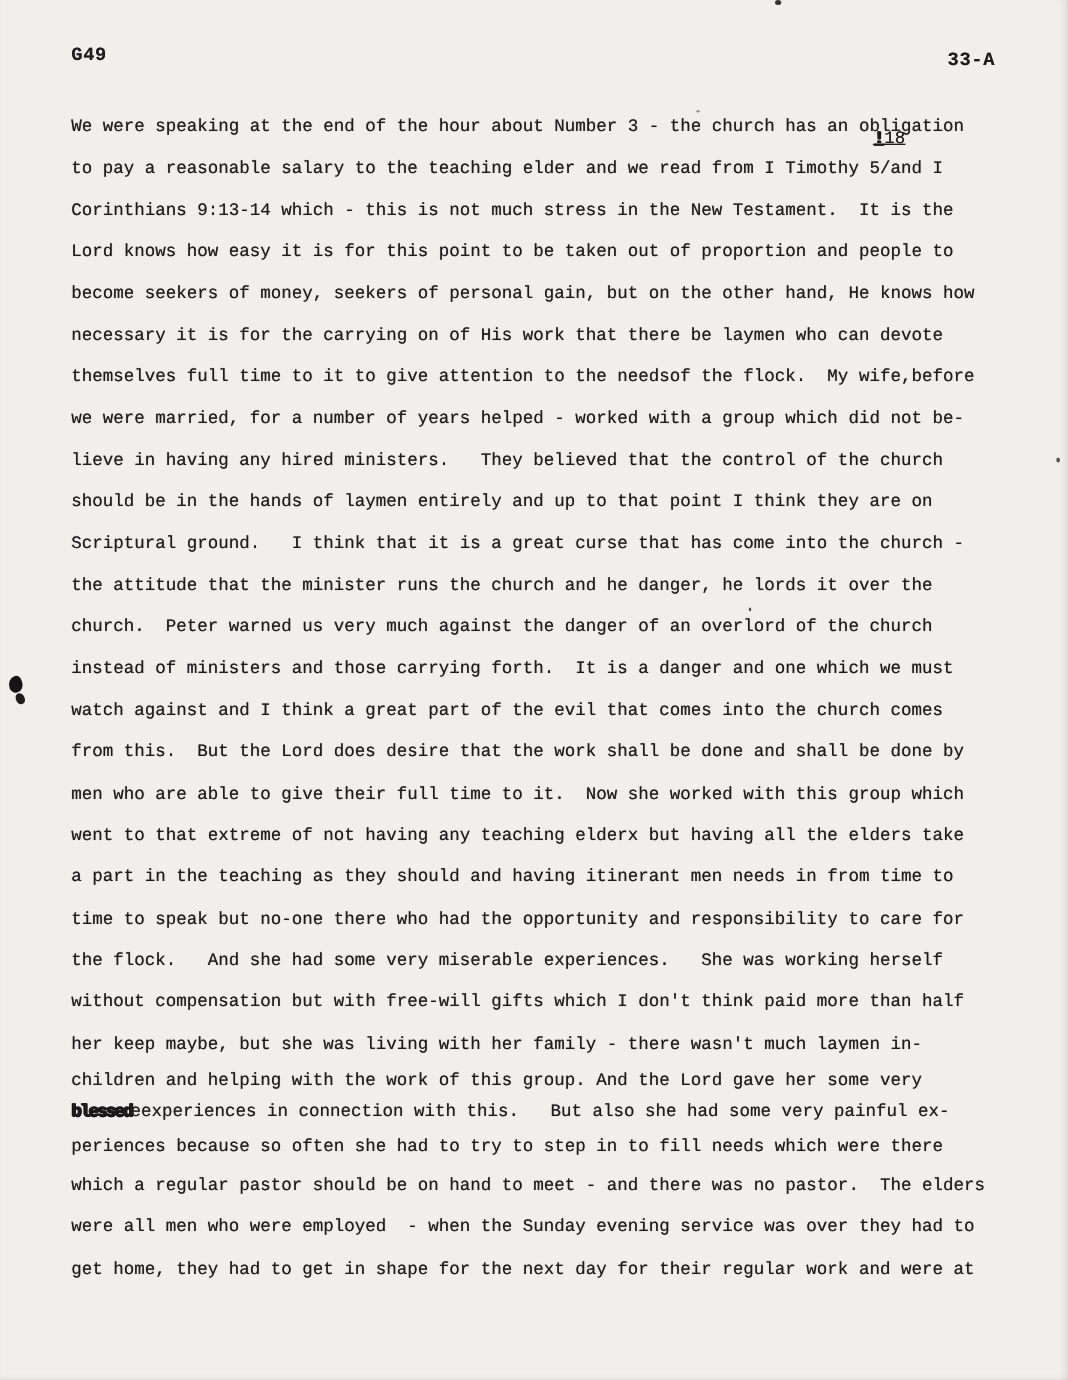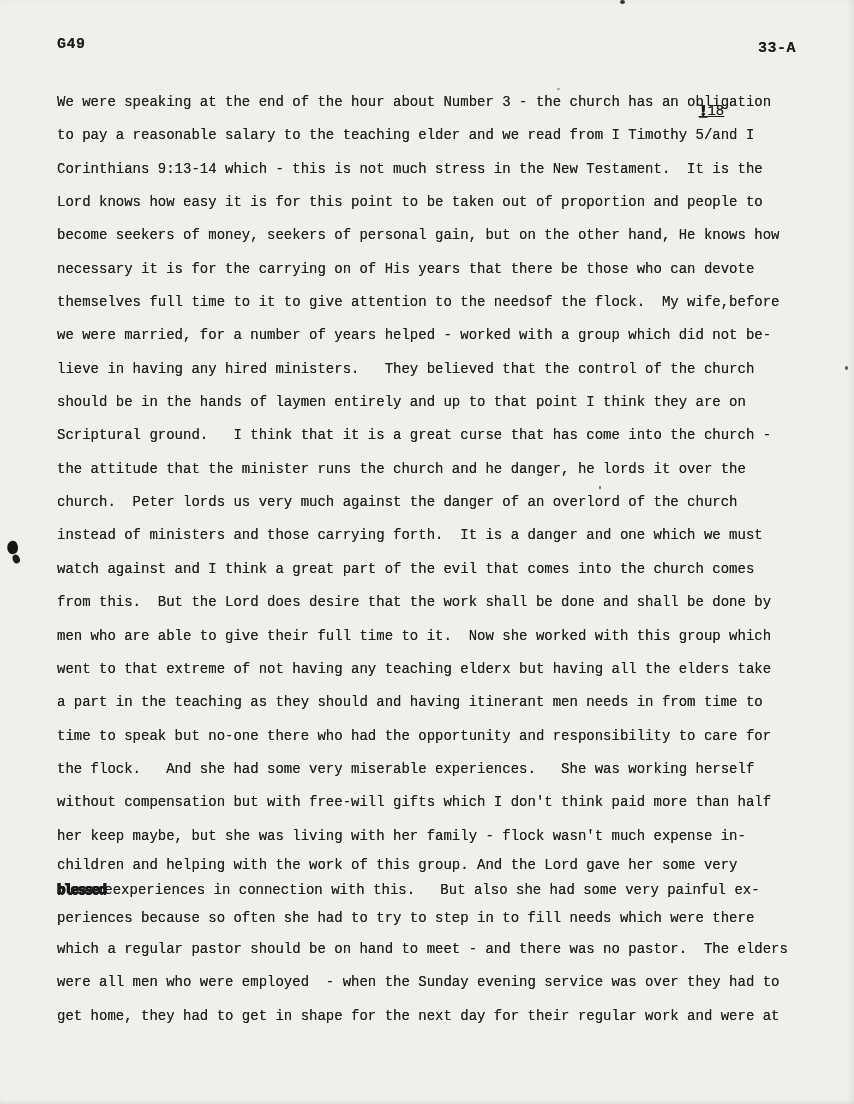--- a/index.html
+++ b/index.html
@@ -93,38 +93,38 @@
   <div class="hdr hdr-right">33-A</div>
 
   <div class="superscript"><span class="mark">!</span><span>18</span></div>
 
   <div class="doc-body">
       <div class="doc-line">We were speaking at the end of the hour about Number 3 - the church has an obligation</div>
       <div class="doc-line">to pay a reasonable salary to the teaching elder and we read from I Timothy 5/and I</div>
       <div class="doc-line">Corinthians 9:13-14 which - this is not much stress in the New Testament.  It is the</div>
       <div class="doc-line">Lord knows how easy it is for this point to be taken out of proportion and people to</div>
       <div class="doc-line">become seekers of money, seekers of personal gain, but on the other hand, He knows how</div>
-      <div class="doc-line">necessary it is for the carrying on of His years that there be those who can devote</div>
+      <div class="doc-line">necessary it is for the carrying on of His work that there be laymen who can devote</div>
       <div class="doc-line">themselves full time to it to give attention to the needsof the flock.  My wife,before</div>
       <div class="doc-line">we were married, for a number of years helped - worked with a group which did not be-</div>
       <div class="doc-line">lieve in having any hired ministers.   They believed that the control of the church</div>
       <div class="doc-line">should be in the hands of laymen entirely and up to that point I think they are on</div>
       <div class="doc-line">Scriptural ground.   I think that it is a great curse that has come into the church -</div>
       <div class="doc-line">the attitude that the minister runs the church and he danger, he lords it over the</div>
-      <div class="doc-line">church.  Peter lords us very much against the danger of an overlord of the church</div>
+      <div class="doc-line">church.  Peter warned us very much against the danger of an overlord of the church</div>
       <div class="doc-line">instead of ministers and those carrying forth.  It is a danger and one which we must</div>
       <div class="doc-line">watch against and I think a great part of the evil that comes into the church comes</div>
       <div class="doc-line">from this.  But the Lord does desire that the work shall be done and shall be done by</div>
       <div class="doc-line">men who are able to give their full time to it.  Now she worked with this group which</div>
       <div class="doc-line">went to that extreme of not having any teaching elderx but having all the elders take</div>
       <div class="doc-line">a part in the teaching as they should and having itinerant men needs in from time to</div>
       <div class="doc-line">time to speak but no-one there who had the opportunity and responsibility to care for</div>
       <div class="doc-line">the flock.   And she had some very miserable experiences.   She was working herself</div>
       <div class="doc-line">without compensation but with free-will gifts which I don't think paid more than half</div>
-      <div class="doc-line">her keep maybe, but she was living with her family - flock wasn't much expense in-</div>
+      <div class="doc-line">her keep maybe, but she was living with her family - there wasn't much laymen in-</div>
       <div class="doc-line">children and helping with the work of this group. And the Lord gave her some very</div>
       <div class="doc-line"><span class="overstrike">blessed</span>eexperiences in connection with this.   But also she had some very painful ex-</div>
       <div class="doc-line">periences because so often she had to try to step in to fill needs which were there</div>
       <div class="doc-line">which a regular pastor should be on hand to meet - and there was no pastor.  The elders</div>
       <div class="doc-line">were all men who were employed  - when the Sunday evening service was over they had to</div>
       <div class="doc-line">get home, they had to get in shape for the next day for their regular work and were at</div>
     </div>
 
   <div class="ink-blot"></div>
   <div class="speck speck-a"></div>

